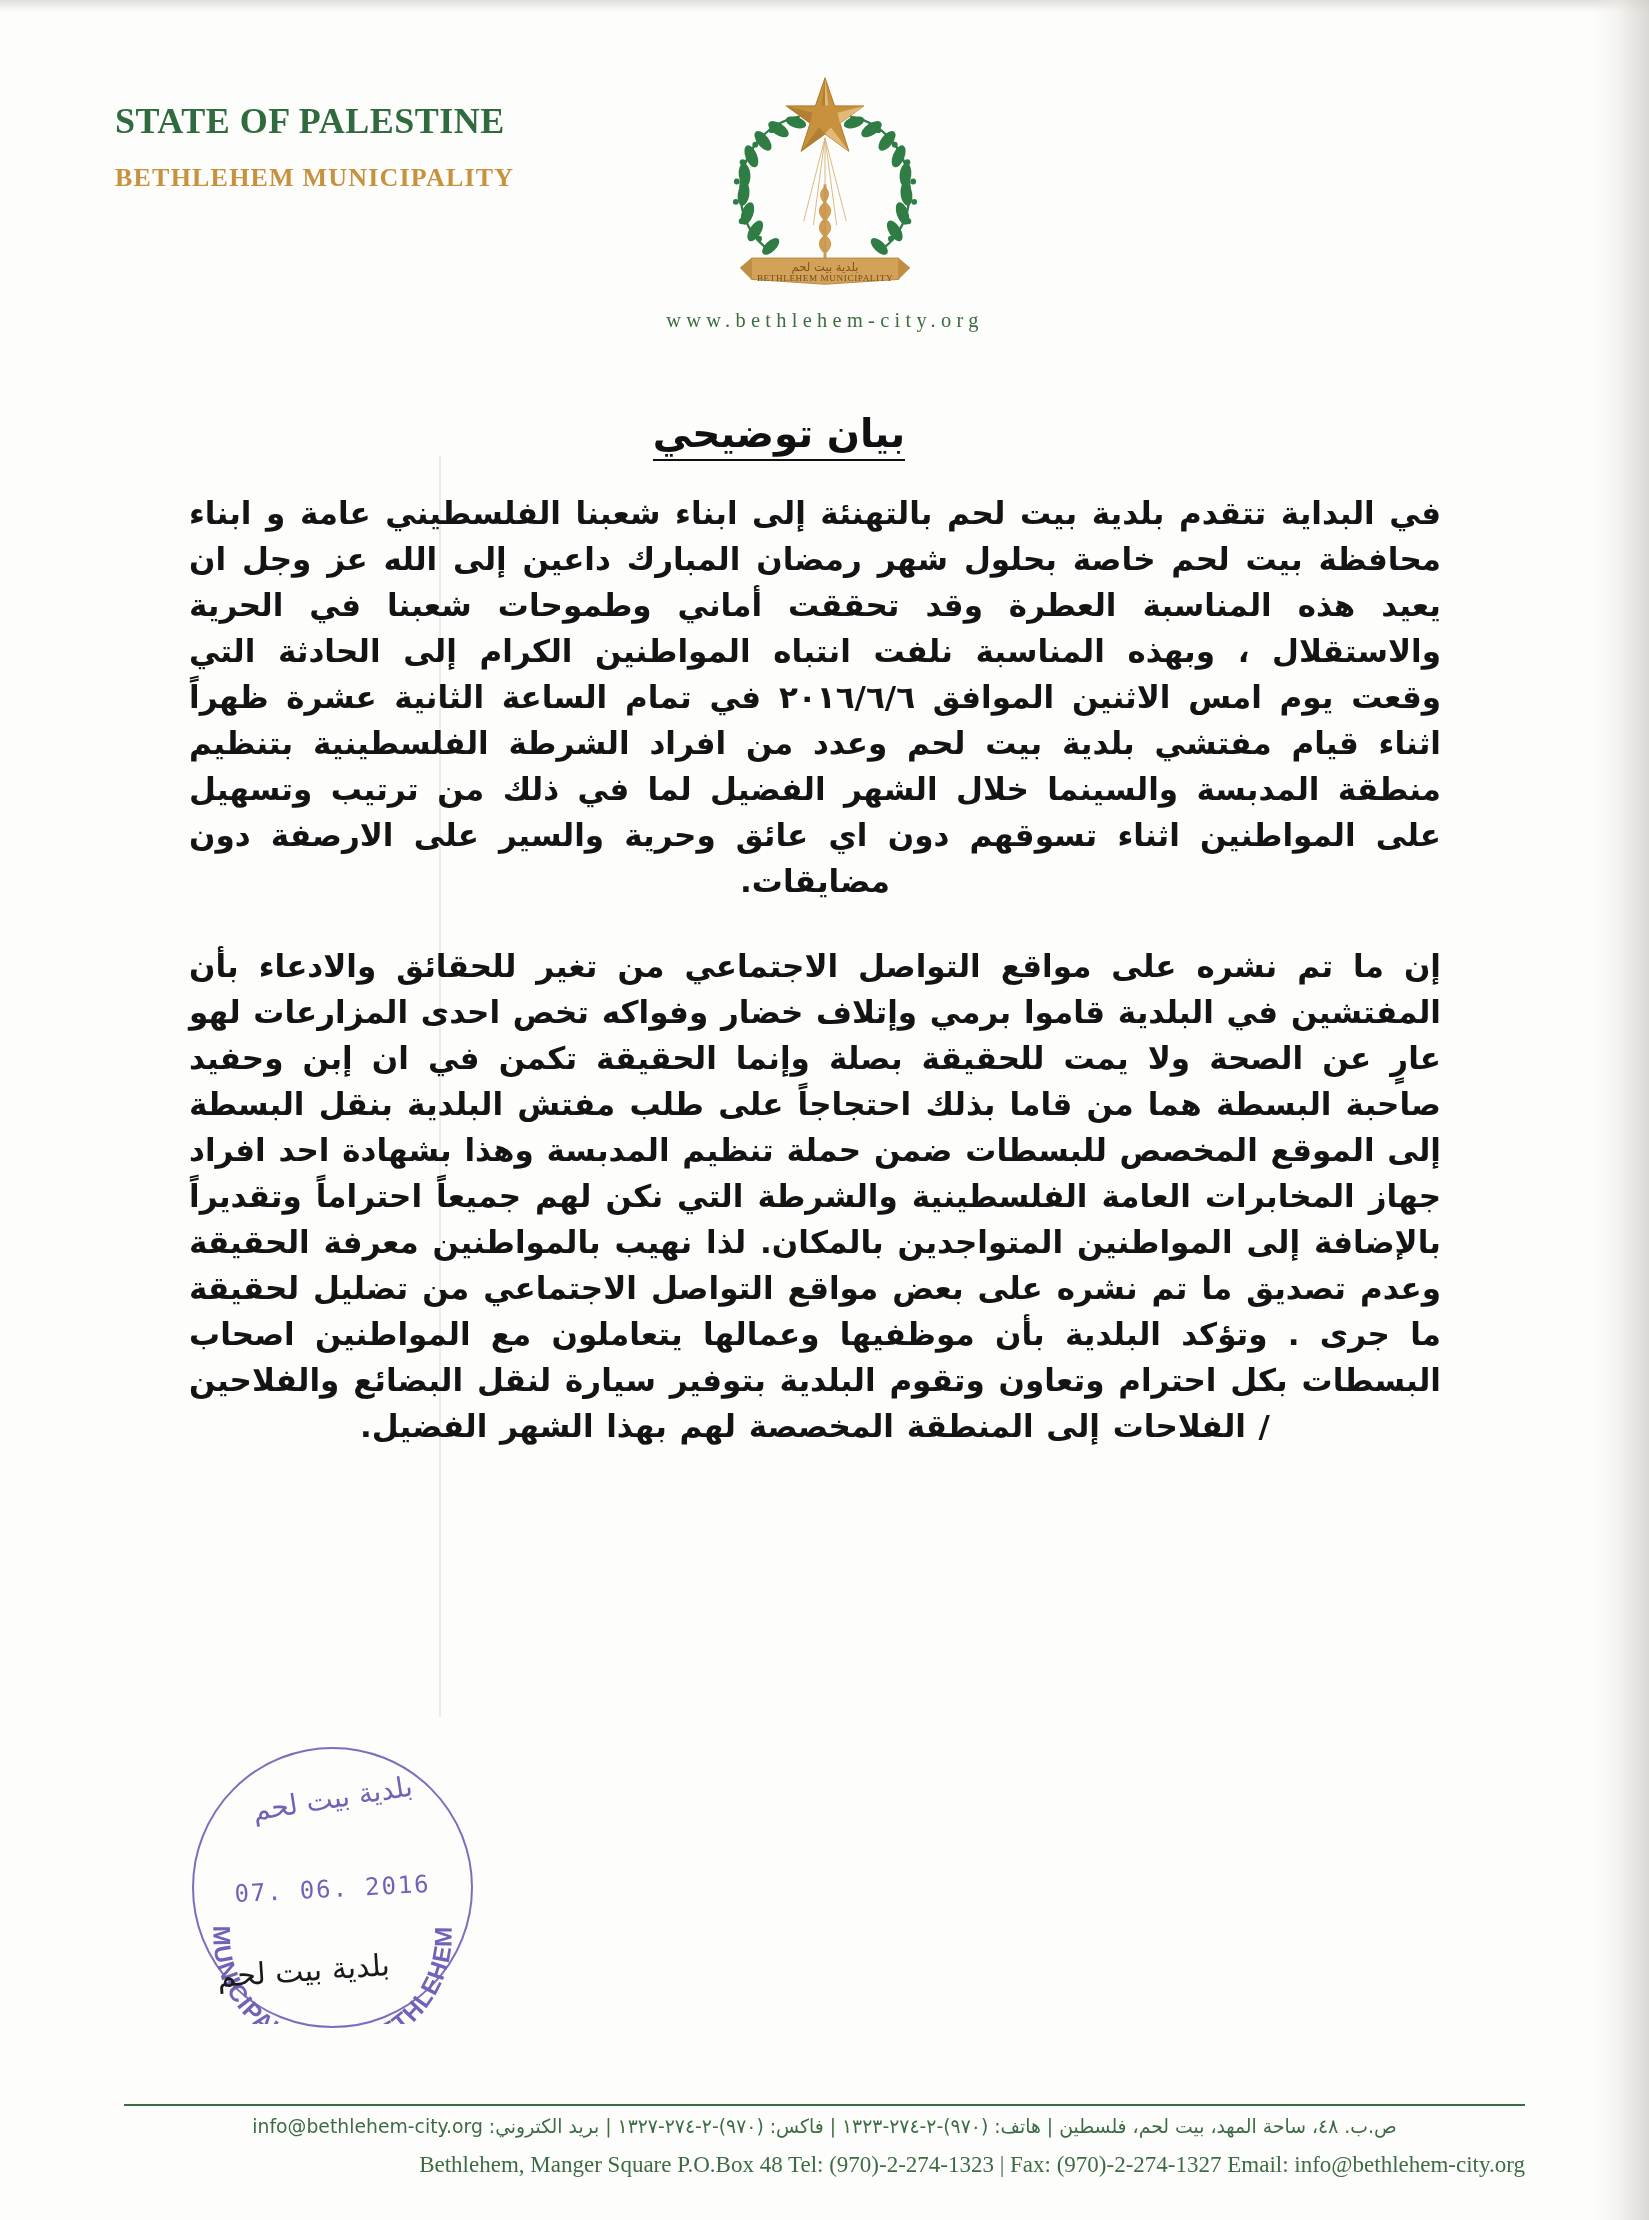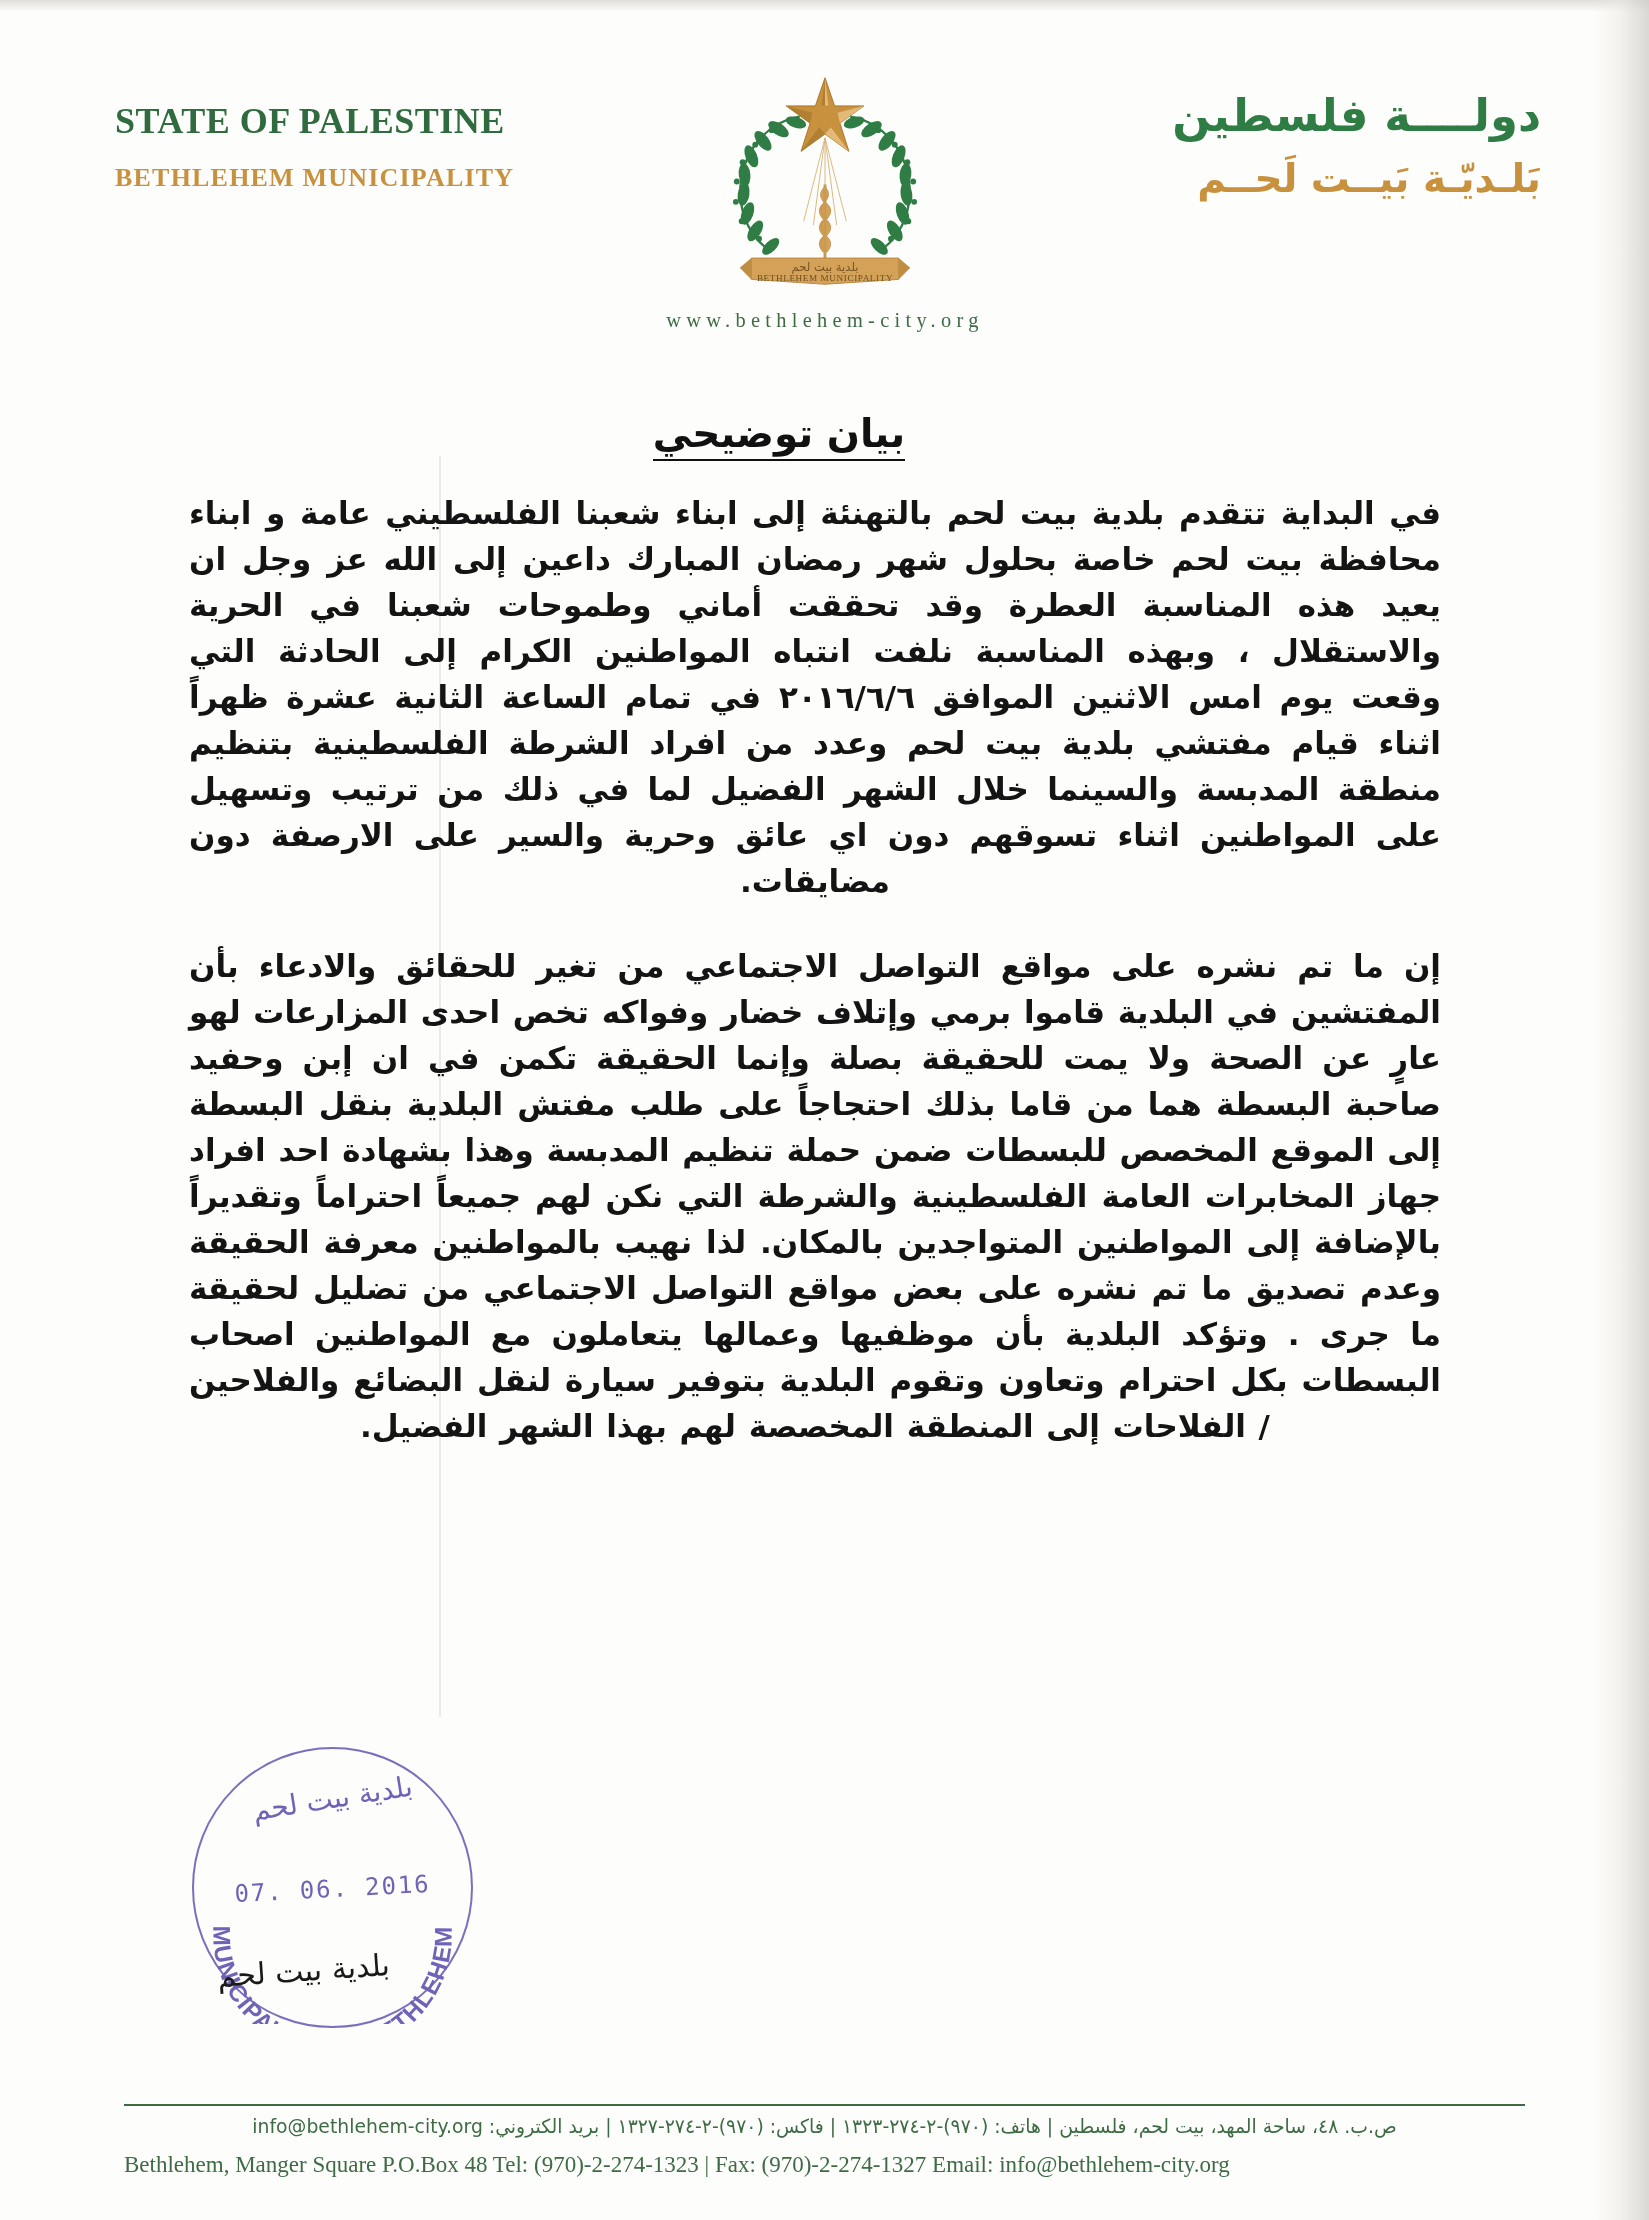--- a/index.html
+++ b/index.html
@@ -239,21 +239,21 @@
     text-align: center;
     font-family: "DejaVu Sans", sans-serif;
     font-size: 19.4px;
     color: #3d6b44;
     line-height: 1.5;
     white-space: nowrap;
     transform: scaleX(0.97);
   }
   .footer-en {
     margin-top: 7.8px;
-    text-align: left;
+    text-align: right;
     font-family: "Liberation Serif", "DejaVu Serif", serif;
     font-size: 23px;
     color: #3d6b44;
     line-height: 1.4;
     white-space: nowrap;
   }
 </style>
 </head>
 <body>
 
@@ -263,24 +263,20 @@
   <div class="scan-edge-right"></div>
   <div class="fold-line"></div>
 
   <div class="header">
 
     <div class="header-en">
       <div class="state-line">STATE OF PALESTINE</div>
       <div class="muni-line">BETHLEHEM MUNICIPALITY</div>
     </div>
 
-    <div class="header-ar">
-      <div class="state-ar">دولــــة فلسطين</div>
-      <div class="muni-ar">بَلـديّـة بَيــت لَحــم</div>
-    </div>
 
     <div class="emblem">
       <svg viewBox="0 0 260 235" width="252" height="228" aria-hidden="true">
 
         <g stroke="#d8b37a" stroke-width="1" fill="none" opacity="0.95">
           <path d="M130 72 L108 158"></path>
           <path d="M130 72 L118 162"></path>
           <path d="M130 72 L130 166"></path>
           <path d="M130 72 L142 162"></path>
           <path d="M130 72 L152 158"></path>

